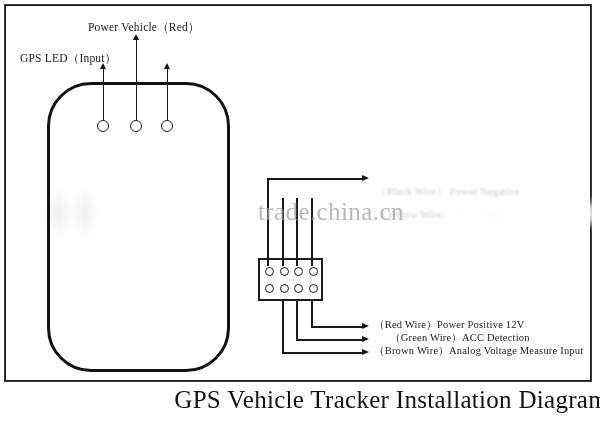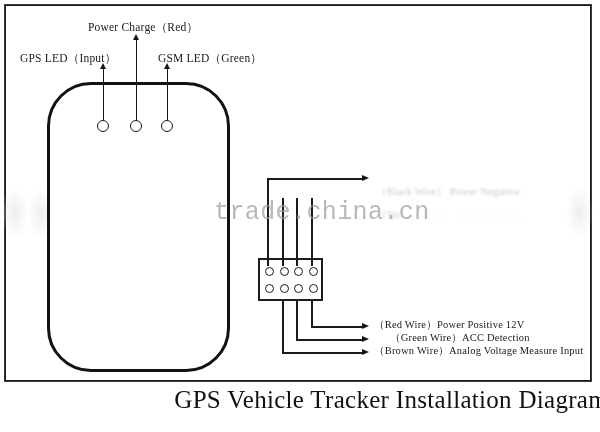--- a/index.html
+++ b/index.html
@@ -85,23 +85,23 @@
   }
   .pin{
     position:absolute;width:9px;height:9px;
     border:1.5px solid #1a1a1a;border-radius:50%;
     box-sizing:border-box;background:#fff;
   }
 
   
   .wm{
     position:absolute;
-    font-family:Liberation Mono, monospace;
+    font-family:Liberation Serif, serif;
     color:#9a9da3;
-    user-select:none;pointer-events:none;
+    user-select:none;pointer-events:none;margin-left:44px;
   }
   .wm-main{
     left:214px;top:198px;
     font-size:25px;letter-spacing:.4px;
     opacity:.72;
   }
   .wm-smudge{
     left:400px;top:196px;width:150px;height:34px;
     background:linear-gradient(180deg,rgba(255,255,255,.0) 0%,rgba(255,255,255,.92) 38%,rgba(255,255,255,.92) 66%,rgba(255,255,255,0) 100%);
     filter:blur(2px);
@@ -129,25 +129,24 @@
 <body>
 
 <div id="stage">
 
   <div class="frame"></div>
 
   <div class="wm wm-side l1"></div>
   <div class="wm wm-side l2"></div>
   <div class="wm wm-side r1"></div>
 
-  <div class="lbl top" style="left:88px;top:20px;">Power Charge（Red）</div>
+  <div class="lbl top" style="left:88px;top:20px;">Power Vehicle（Red）</div>
 
   <div class="lbl top" style="left:20px;top:51px;">GPS LED（Input）</div>
 
-  <div class="lbl top" style="left:158px;top:51px;">GSM LED（Green）</div>
 
   <div class="vline" style="left:103px;top:68px;height:53px;"></div>
   <div class="arrow-up" style="left:99.7px;top:63px;"></div>
 
   <div class="vline" style="left:136px;top:39px;height:82px;"></div>
   <div class="arrow-up" style="left:132.7px;top:34px;"></div>
 
   <div class="vline" style="left:167px;top:68px;height:53px;"></div>
   <div class="arrow-up" style="left:163.7px;top:63px;"></div>
 

